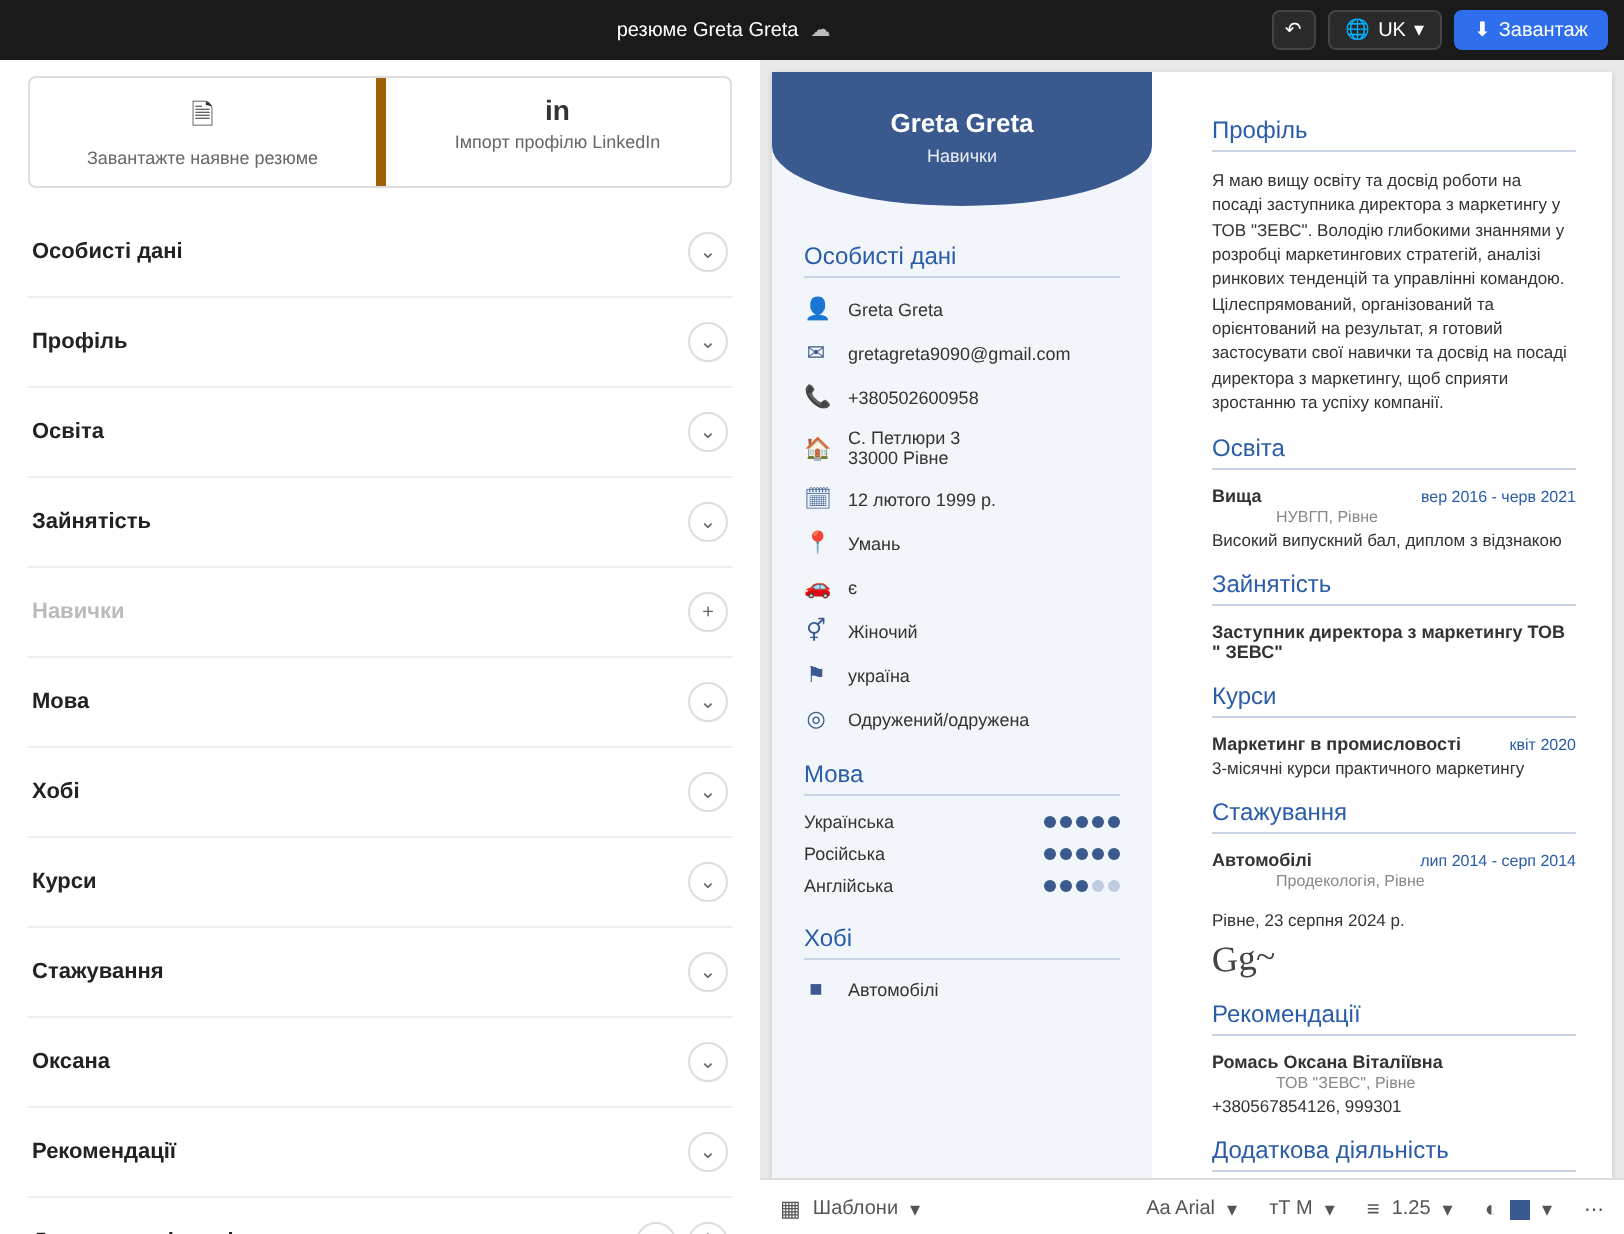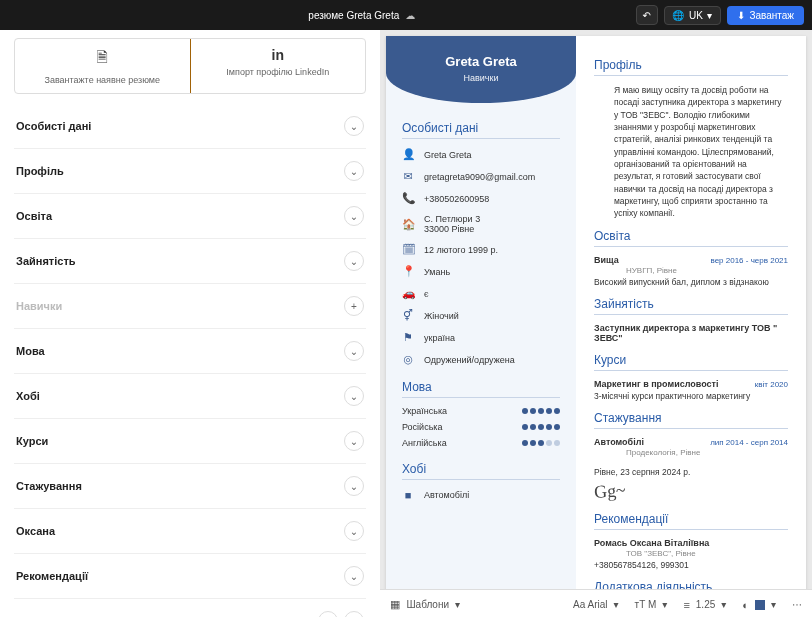--- a/index.html
+++ b/index.html
@@ -9,46 +9,46 @@
   .topbar-right { display: flex; gap: 6px; align-items: center; }
   .cloud-icon { opacity: 0.7; }
   .btn-dark { background: #2a2a2a; border: 1px solid #444; color: #fff; border-radius: 4px; padding: 3px 8px; font-size: 10px; display: flex; align-items: center; gap: 4px; cursor: pointer; }
   .btn-blue { background: #2f6fed; border: none; color: #fff; border-radius: 4px; padding: 4px 10px; font-size: 10px; display: flex; align-items: center; gap: 4px; cursor: pointer; }
   .btn-undo { background: #2a2a2a; border: 1px solid #444; color: #fff; border-radius: 4px; width: 22px; height: 20px; display:flex; align-items:center; justify-content:center; cursor:pointer;}
   .main { display: flex; height: calc(100% - 28px); }
   .left-panel { width: 380px; background: #fff; overflow-y: auto; padding: 8px 14px 14px; }
   .right-panel { flex: 1; background: #e9e9e9; display: flex; flex-direction: column; overflow: hidden; }
   .import-row { display: flex; border: 1px solid #ddd; border-radius: 4px; overflow: hidden; margin-bottom: 10px; }
   .import-cell { flex: 1; text-align: center; padding: 8px 6px; cursor: pointer; }
-  .import-cell + .import-cell { border-left: 1px solid #a16207; }
+  .import-cell + .import-cell { border-left: 5px solid #a16207; }
   .import-ico { font-size: 14px; color: #333; display:block; margin-bottom:2px;}
   .import-label { font-size: 9px; color: #666; }
   .section-row { display: flex; align-items: center; justify-content: space-between; border-bottom: 1px solid #eee; padding: 12px 2px; cursor: pointer; }
   .section-title { font-weight: bold; font-size: 11px; color: #222; }
   .section-title.muted { color: #bbb; font-weight: bold; }
   .chev { width: 20px; height: 20px; border: 1px solid #ddd; border-radius: 50%; display: flex; align-items: center; justify-content: center; font-size: 10px; color: #666; background:#fff; }
   .chev-group { display:flex; gap:6px; }
   .resume-wrap { flex: 1; overflow-y: auto; padding: 6px 6px 0; }
-  .resume { background: #fff; display: flex; font-size: 9.5px; box-shadow: 0 1px 3px rgba(0,0,0,0.15); }
+  .resume { background: #fff; display: flex; font-size: 9.5px; box-shadow: 0 1px 3px rgba(0,0,0,0.15); gap: 12px; }
   .res-left { width: 190px; background: #f2f6fb; }
   .res-banner { background: #3a5a8f; color: #fff; text-align: center; padding: 18px 10px 20px; border-bottom-left-radius: 50% 30px; border-bottom-right-radius: 50% 30px; }
   .res-name { font-weight: bold; font-size: 13px; }
   .res-sub { font-size: 9px; margin-top: 4px; opacity: 0.9; }
   .res-left-body { padding: 12px 16px; color: #2a4a7a; }
   .res-h { color: #2a5ca8; font-size: 12px; font-weight: normal; border-bottom: 1px solid #c8d4e6; padding-bottom: 3px; margin: 14px 0 8px; }
   .res-h:first-child { margin-top: 6px; }
   .pd-row { display: flex; align-items: center; gap: 10px; margin: 9px 0; color: #333; font-size: 9px; }
   .pd-ico { color: #3a5a8f; width: 12px; text-align: center; font-size: 11px; flex-shrink:0; }
   .lang-row { display: flex; justify-content: space-between; align-items:center; margin: 6px 0; font-size: 9px; color:#333; }
   .dots { display: flex; gap: 2px; }
   .dot { width: 6px; height: 6px; border-radius: 50%; background: #c0cde0; }
   .dot.fill { background: #3a5a8f; }
   .res-right { flex: 1; padding: 12px 18px; color: #333; }
   .res-right .res-h { margin-top: 10px; }
-  .res-p { font-size: 8.5px; line-height: 1.45; color: #333; margin-left: 20px; }
+  .res-p { font-size: 8.5px; line-height: 1.45; color: #333; }
   .edu-row, .emp-row { margin-bottom: 6px; }
   .row-top { display: flex; justify-content: space-between; align-items: baseline; }
   .row-title { font-weight: bold; font-size: 9px; }
   .row-date { color: #2a5ca8; font-size: 8px; white-space: nowrap; margin-left:8px;}
   .row-sub { color: #888; font-size: 8px; margin-top: 1px; padding-left: 32px; }
   .row-desc { font-size: 8.5px; margin-top: 2px; }
   .signature { font-family: cursive; font-size: 18px; color: #444; transform: rotate(-4deg); display:inline-block; margin-top:4px; }
   .bottom-toolbar { background: #fff; border-top: 1px solid #ddd; height: 30px; display: flex; align-items: center; padding: 0 10px; gap: 16px; font-size: 10px; color: #555; }
   .bt-group { display: flex; align-items: center; gap: 6px; cursor:pointer; }
   .bt-spacer { flex: 1; }

